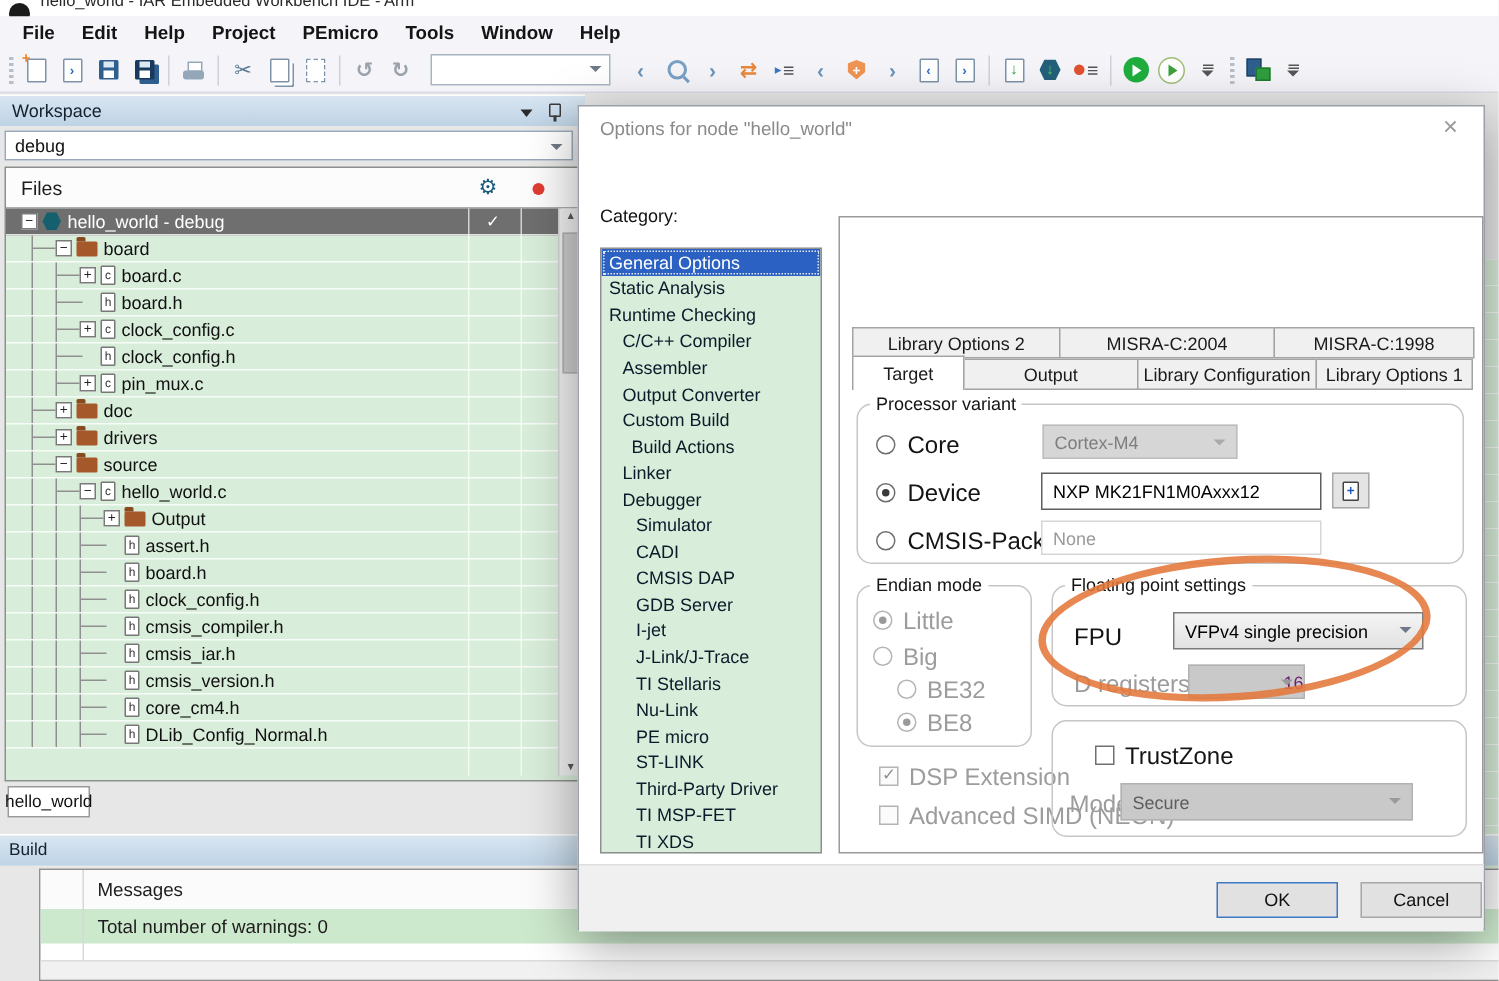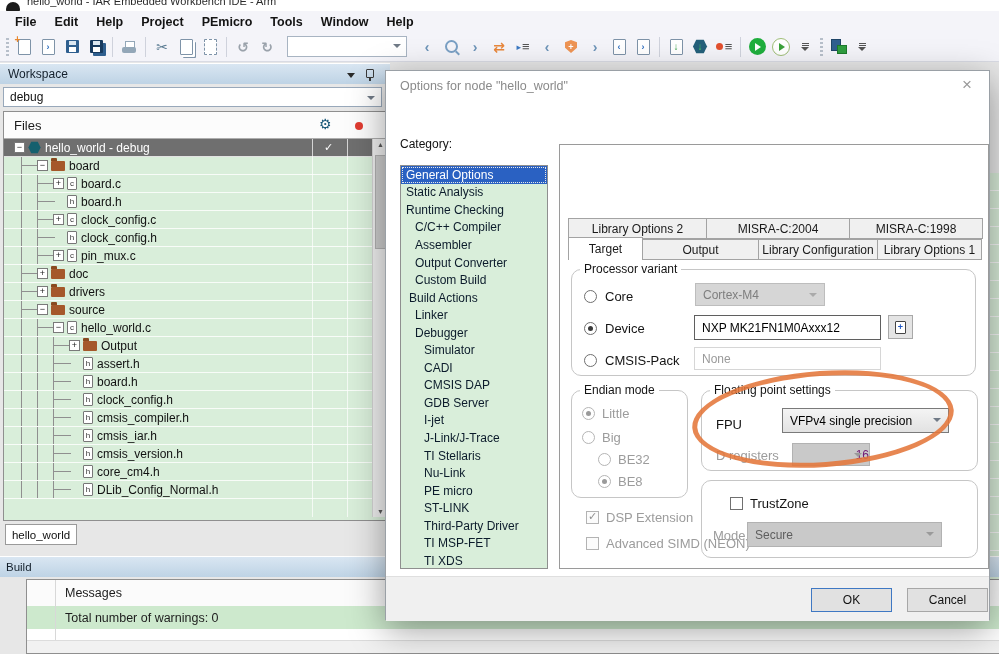--- a/index.html
+++ b/index.html
@@ -82,21 +82,21 @@
   .ti-folder{position:relative;width:14px;height:10px;background:#a5582a;border-radius:1px;margin-right:4px;flex:none;}
   .ti-folder::before{content:'';position:absolute;left:0;top:-3px;width:6px;height:3px;background:#8a4a20;border-radius:1px 1px 0 0;}
   .ti-page{width:10px;height:13px;background:#fff;border:1px solid #777;border-radius:1px;margin-right:4px;flex:none;display:flex;align-items:center;justify-content:center;font-size:8px;color:#333;box-sizing:border-box;}
   .ti-page::after{content:attr(data-badge);}
   .tlabel{white-space:nowrap;}
   .tcheck{position:absolute;left:320px;font-size:11px;color:#fff;}
   #ws-scroll{position:absolute;right:0;top:27px;width:16px;height:378px;background:#f0f0f0;border-left:1px solid #d4d4d4;box-sizing:border-box;}
   .sthumb{position:absolute;left:2px;top:16px;width:11px;height:92px;background:#cdcdcd;border:1px solid #b2b2b2;}
   .sarrow{position:absolute;left:4px;font-size:7px;color:#5a5a5a;}
   #ws-tabs{left:3px;top:524px;width:386px;height:22px;}
-  #ws-tab{position:absolute;left:2px;top:0;width:72px;height:21px;background:#fff;border:1px solid #9a9a9a;font-size:11.5px;color:#111;display:flex;align-items:center;justify-content:center;box-sizing:border-box;}
+  #ws-tab{position:absolute;left:2px;top:0;width:55px;height:21px;background:#fff;border:1px solid #9a9a9a;font-size:11.5px;color:#111;display:flex;align-items:center;justify-content:center;box-sizing:border-box;}
   
   #build-header{left:0;top:556px;width:999px;height:21px;padding-left:6px;box-sizing:border-box;font-size:11.5px;}
   #build-box{left:2px;top:579px;width:995px;height:75px;background:#fff;border:1px solid #8f8f8f;box-sizing:border-box;overflow:hidden;margin-left:24px;}
   #build-gutter{position:absolute;left:28px;top:0;bottom:0;width:1px;background:#d8d8d8;}
   .brow{padding-left:38px;display:flex;align-items:center;font-size:12.5px;color:#1d1d1d;}
   #b-messages{height:26px;background:#fbfbfb;}
   #b-green{height:23px;background:#cde9cd;}
   #b-scrolltrack{position:absolute;left:0;right:0;bottom:0;height:12px;background:#f1f1f1;border-top:1px solid #dcdcdc;}
   
   #dlg{left:385px;top:70px;width:605px;height:550px;background:#fff;border:1px solid #9aa0a6;box-shadow:0 10px 34px rgba(0,0,0,0.38);box-sizing:border-box;z-index:50;}
@@ -109,21 +109,21 @@
   #page-frame{position:absolute;left:173px;top:73px;width:430px;height:425px;border:1px solid #9a9a9a;box-sizing:border-box;}
   .tabrow{position:absolute;display:flex;}
   .tab{height:21px;border:1px solid #a3a3a3;background:#f0f0f0;font-size:12px;color:#1a1a1a;display:flex;align-items:center;justify-content:center;box-sizing:border-box;margin-left:-1px;}
   .tab.active{background:#fff;height:23px;margin-top:-2px;border-bottom:none;z-index:2;font-weight:400;}
   .grp{position:absolute;border:1px solid #c6c6c6;border-radius:10px;box-sizing:border-box;}
   .glabel{position:absolute;top:-8px;left:8px;background:#fff;padding:0 4px;font-size:12px;color:#141414;white-space:nowrap;}
   .radio{position:absolute;width:13px;height:13px;border:1px solid #6f6f6f;border-radius:50%;background:#fff;box-sizing:border-box;}
   .radio.sel::after{content:'';position:absolute;left:3px;top:3px;width:5px;height:5px;border-radius:50%;background:#3a3a3a;}
   .radio.dis{border-color:#b5b5b5;}
   .radio.dis.sel::after{background:#9a9a9a;}
-  .flabel{position:absolute;font-size:13px;color:#141414;white-space:nowrap;}
+  .flabel{position:absolute;font-size:16px;color:#141414;white-space:nowrap;}
   .flabel.gray{color:#9c9c9c;}
   .combo{position:absolute;box-sizing:border-box;font-size:12px;display:flex;align-items:center;padding-left:7px;white-space:nowrap;}
   .combo .dd-tri{right:7px;top:9px;}
   .cb{position:absolute;width:13px;height:13px;border:1px solid #b3b3b3;background:#fbfbfb;box-sizing:border-box;}
   .cb.on::after{content:'✓';position:absolute;left:1px;top:-2px;font-size:11px;color:#8f8f8f;}
   .cb.enabled{border-color:#707070;background:#fff;}
   #dlg-footer{position:absolute;left:0;top:505px;width:100%;height:45px;background:#f0f0f0;border-top:1px solid #dfdfdf;box-sizing:border-box;}
   .dbtn{position:absolute;top:11px;width:81px;height:24px;background:#e1e1e1;font-size:12px;color:#111;display:flex;align-items:center;justify-content:center;box-sizing:border-box;}
   #btn-ok{left:425px;border:1px solid #3f78c3;}
   #btn-cancel{left:521px;border:1px solid #a7a7a7;}
@@ -423,21 +423,21 @@
   <div id="dlg-close">×</div>
   <div id="cat-label">Category:</div>
   <div id="cat-list">
       <div class="cat-item sel" style="padding-left: 5px;">General Options</div>
       <div class="cat-item" style="padding-left: 5px;">Static Analysis</div>
       <div class="cat-item" style="padding-left: 5px;">Runtime Checking</div>
       <div class="cat-item" style="padding-left: 14px;">C/C++ Compiler</div>
       <div class="cat-item" style="padding-left: 14px;">Assembler</div>
       <div class="cat-item" style="padding-left: 14px;">Output Converter</div>
       <div class="cat-item" style="padding-left: 14px;">Custom Build</div>
-      <div class="cat-item" style="padding-left: 8px;">Build Actions</div>
+      <div class="cat-item" style="padding-left: 20px;">Build Actions</div>
       <div class="cat-item" style="padding-left: 14px;">Linker</div>
       <div class="cat-item" style="padding-left: 14px;">Debugger</div>
       <div class="cat-item" style="padding-left: 23px;">Simulator</div>
       <div class="cat-item" style="padding-left: 23px;">CADI</div>
       <div class="cat-item" style="padding-left: 23px;">CMSIS DAP</div>
       <div class="cat-item" style="padding-left: 23px;">GDB Server</div>
       <div class="cat-item" style="padding-left: 23px;">I-jet</div>
       <div class="cat-item" style="padding-left: 23px;">J-Link/J-Trace</div>
       <div class="cat-item" style="padding-left: 23px;">TI Stellaris</div>
       <div class="cat-item" style="padding-left: 23px;">Nu-Link</div>

